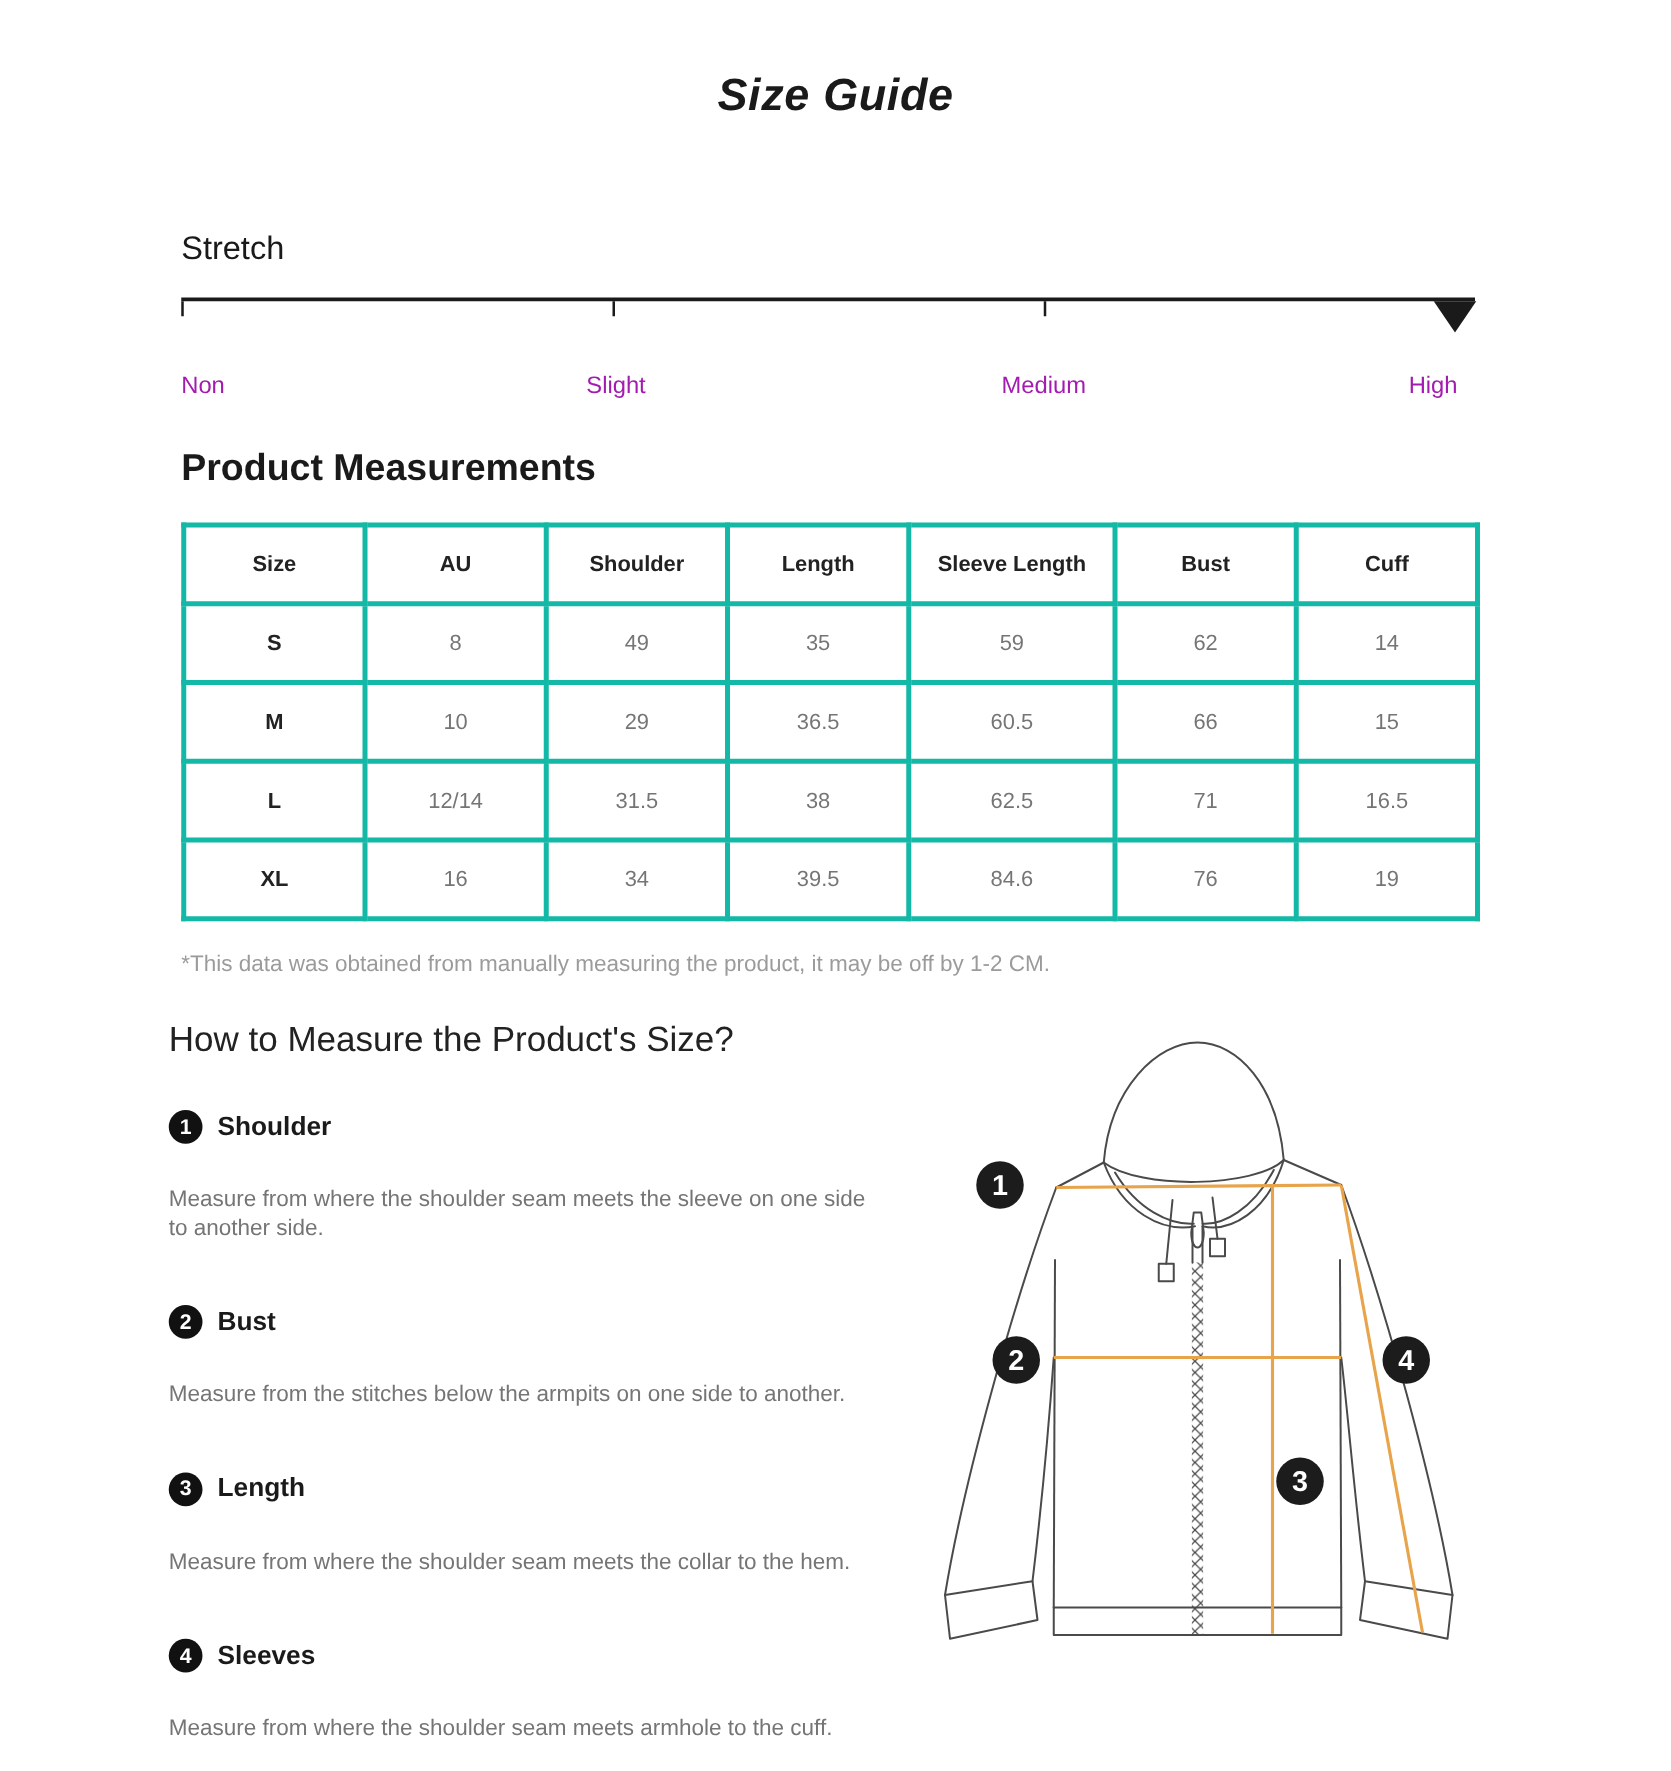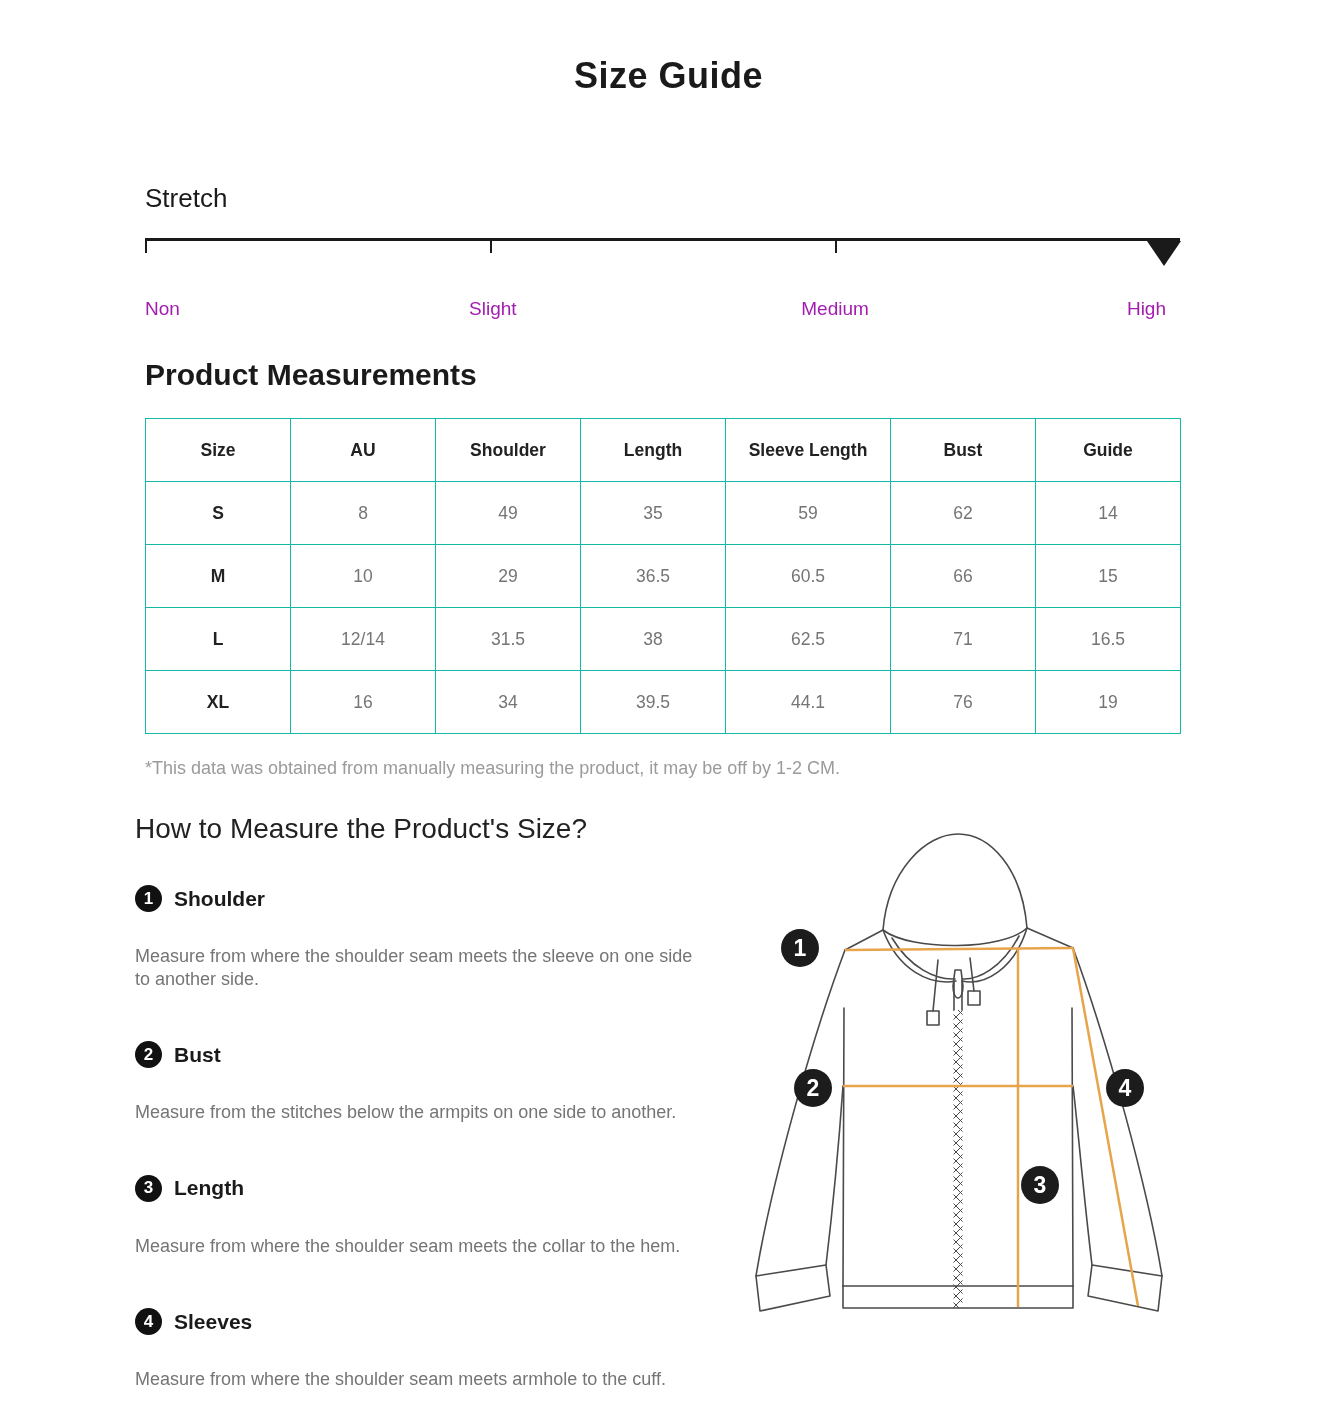--- a/index.html
+++ b/index.html
@@ -11,20 +11,21 @@
     position:relative;
     overflow:hidden;
   }
   .page-title {
     margin-top:55px;
     text-align:center;
     font-size:36px;
     font-weight:bold;
     color:#1a1a1a;
     letter-spacing:.5px;
+    font-style:italic;
   }
   .section { margin-left:145px; margin-right:157px; } 
 
   .stretch-heading {
     margin-top:86px;
     font-size:26px;
     font-weight:normal;
     color:#1a1a1a;
   }
   .slider { position:relative; margin-top:24px; height:28px; }
@@ -59,21 +60,21 @@
     color:#1a1a1a;
   }
   table.size-table {
     margin-top:26px;
     border-collapse:collapse;
     table-layout:fixed;
     width:1035px;
     background:#fff;
   }
   .size-table th, .size-table td {
-    border:1px solid #14b8a6;
+    border:4px solid #14b8a6;
     height:63px;
     text-align:center;
     vertical-align:middle;
     font-size:17.5px;
   }
   .size-table th { font-weight:bold; color:#222; }
   .size-table td { color:#757575; font-weight:normal; }
   .size-table td.size-col { color:#222; font-weight:bold; }
 
   .table-note {
@@ -143,21 +144,21 @@
         <col style="width:145px">
     </colgroup>
     <thead>
       <tr>
         <th>Size</th>
         <th>AU</th>
         <th>Shoulder</th>
         <th>Length</th>
         <th>Sleeve Length</th>
         <th>Bust</th>
-        <th>Guide</th>
+        <th>Cuff</th>
       </tr>
     </thead>
     <tbody>
       <tr>
         <td class="size-col">S</td>
         <td>8</td>
         <td>49</td>
         <td>35</td>
         <td>59</td>
         <td>62</td>
@@ -179,21 +180,21 @@
         <td>38</td>
         <td>62.5</td>
         <td>71</td>
         <td>16.5</td>
       </tr>
       <tr>
         <td class="size-col">XL</td>
         <td>16</td>
         <td>34</td>
         <td>39.5</td>
-        <td>44.1</td>
+        <td>84.6</td>
         <td>76</td>
         <td>19</td>
       </tr>
     </tbody>
   </table>
 
   <div class="table-note">*This data was obtained from manually measuring the product, it may be off by 1-2 CM.</div>
 </div>
 
 <div class="howto">

